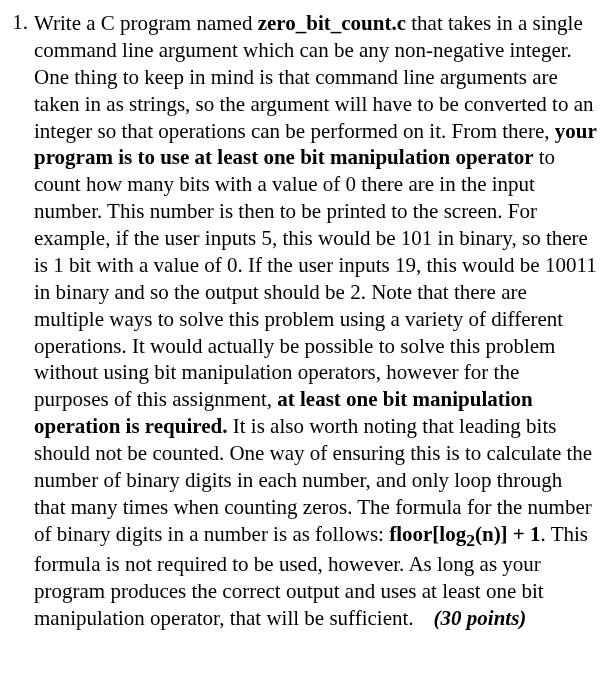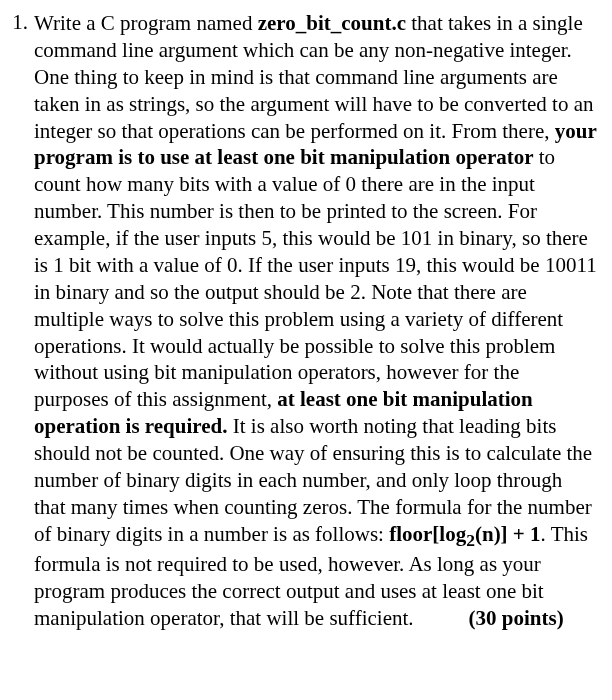--- a/index.html
+++ b/index.html
@@ -26,21 +26,21 @@
     padding-right: 6px;
     text-align: right;
     min-width: 18px;
   }
   .body-text {
     flex: 1 1 auto;
     line-height: 1.28;
     text-align: left;
   }
   .b { font-weight: bold; }
-  .points { margin-left: 55px; }
+  .points { margin-left: 20px; font-style: italic; }
 </style>
 </head>
 <body>
 
 <div class="page">
   <div class="item">
     <div class="num">1.</div>
     <div class="body-text">
       <span>Write a C program named </span><span class="b">zero_bit_count.c</span><span> that takes in a single command line argument which can be any non-negative integer. One thing to keep in mind is that command line arguments are taken in as strings, so the argument will have to be converted to an integer so that operations can be performed on it. From there, </span><span class="b">your program is to use at least one bit manipulation operator</span><span> to count how many bits with a value of 0 there are in the input number. This number is then to be printed to the screen. For example, if the user inputs 5, this would be 101 in binary, so there is 1 bit with a value of 0. If the user inputs 19, this would be 10011 in binary and so the output should be 2. Note that there are multiple ways to solve this problem using a variety of different operations. It would actually be possible to solve this problem without using bit manipulation operators, however for the purposes of this assignment, </span><span class="b">at least one bit manipulation operation is required.</span><span>  It is also worth noting that leading bits should not be counted.  One way of ensuring this is to calculate the number of binary digits in each number, and only loop through that many times when counting zeros.  The formula for the number of binary digits in a number is as follows:  </span><span class="b"><span>floor[log</span><sub>2</sub><span>(n)] + 1</span></span><span>.  This formula is not required to be used, however.  As long as your program produces the correct output and uses at least one bit manipulation operator, that will be sufficient.</span><span class="b points">(30 points)</span>
     </div>

